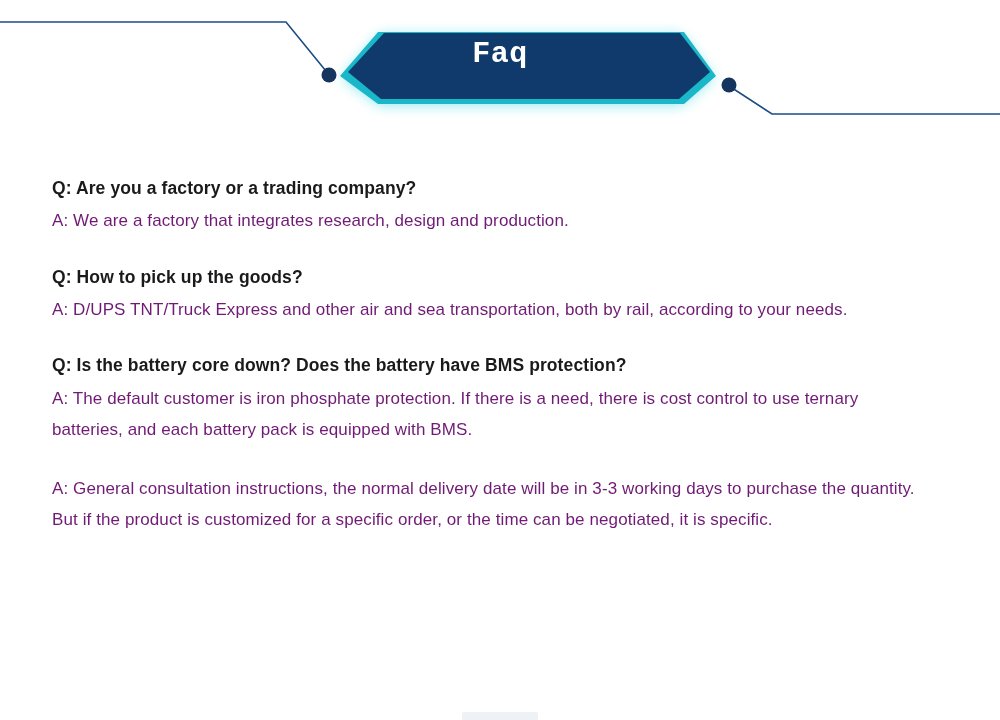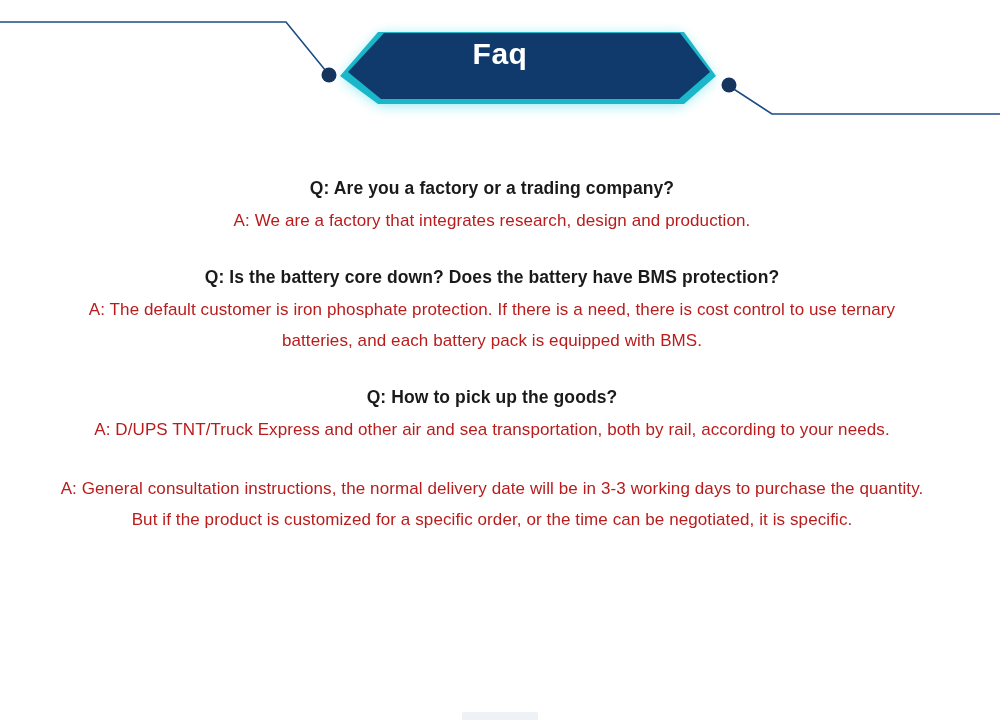--- a/index.html
+++ b/index.html
@@ -35,48 +35,48 @@
     width: 1000px;
     height: 108px;
     display: flex;
     align-items: center;
     justify-content: center;
     font-size: 30px;
     font-weight: bold;
     color: #ffffff;
     letter-spacing: 0.5px;
     pointer-events: none;
+    font-family: Liberation Mono, monospace;
   }
 
   
   .faq-body {
     position: absolute;
     left: 52px;
     top: 175px;
     width: 880px;
   }
 
   .faq-item {
     margin-bottom: 27px;
-    text-align: center;
   }
 
   .faq-q {
     font-size: 17.5px;
     font-weight: bold;
     color: #1a1a1a;
     line-height: 1.5;
     margin: 0 0 4px 0;
     letter-spacing: 0.1px;
   }
 
   .faq-a {
     font-size: 17px;
     font-weight: normal;
-    color: #b91c1c;
+    color: #701a75;
     line-height: 1.85;
     margin: 0;
     letter-spacing: 0.1px;
   }
 
   .bottom-hint {
     position: absolute;
     left: 0;
     top: 712px;
     width: 1000px;
@@ -127,27 +127,27 @@
 </div>
 
 <div class="faq-body">
 
   <div class="faq-item">
     <p class="faq-q">Q: Are you a factory or a trading company?</p>
     <p class="faq-a">A: We are a factory that integrates research, design and production.</p>
   </div>
 
   <div class="faq-item">
-    <p class="faq-q">Q: Is the battery core down? Does the battery have BMS protection?</p>
-    <p class="faq-a">A: The default customer is iron phosphate protection. If there is a need, there is cost control to use ternary batteries, and each battery pack is equipped with BMS.</p>
+    <p class="faq-q">Q: How to pick up the goods?</p>
+    <p class="faq-a">A: D/UPS TNT/Truck Express and other air and sea transportation, both by rail, according to your needs.</p>
   </div>
 
   <div class="faq-item">
-    <p class="faq-q">Q: How to pick up the goods?</p>
-    <p class="faq-a">A: D/UPS TNT/Truck Express and other air and sea transportation, both by rail, according to your needs.</p>
+    <p class="faq-q">Q: Is the battery core down? Does the battery have BMS protection?</p>
+    <p class="faq-a">A: The default customer is iron phosphate protection. If there is a need, there is cost control to use ternary batteries, and each battery pack is equipped with BMS.</p>
   </div>
 
   <div class="faq-item">
     <p class="faq-a">A: General consultation instructions, the normal delivery date will be in 3-3 working days to purchase the quantity. But if the product is customized for a specific order, or the time can be negotiated, it is specific.</p>
   </div>
 
 </div>
 
 <div class="bottom-hint">
   <div class="nub"></div>

